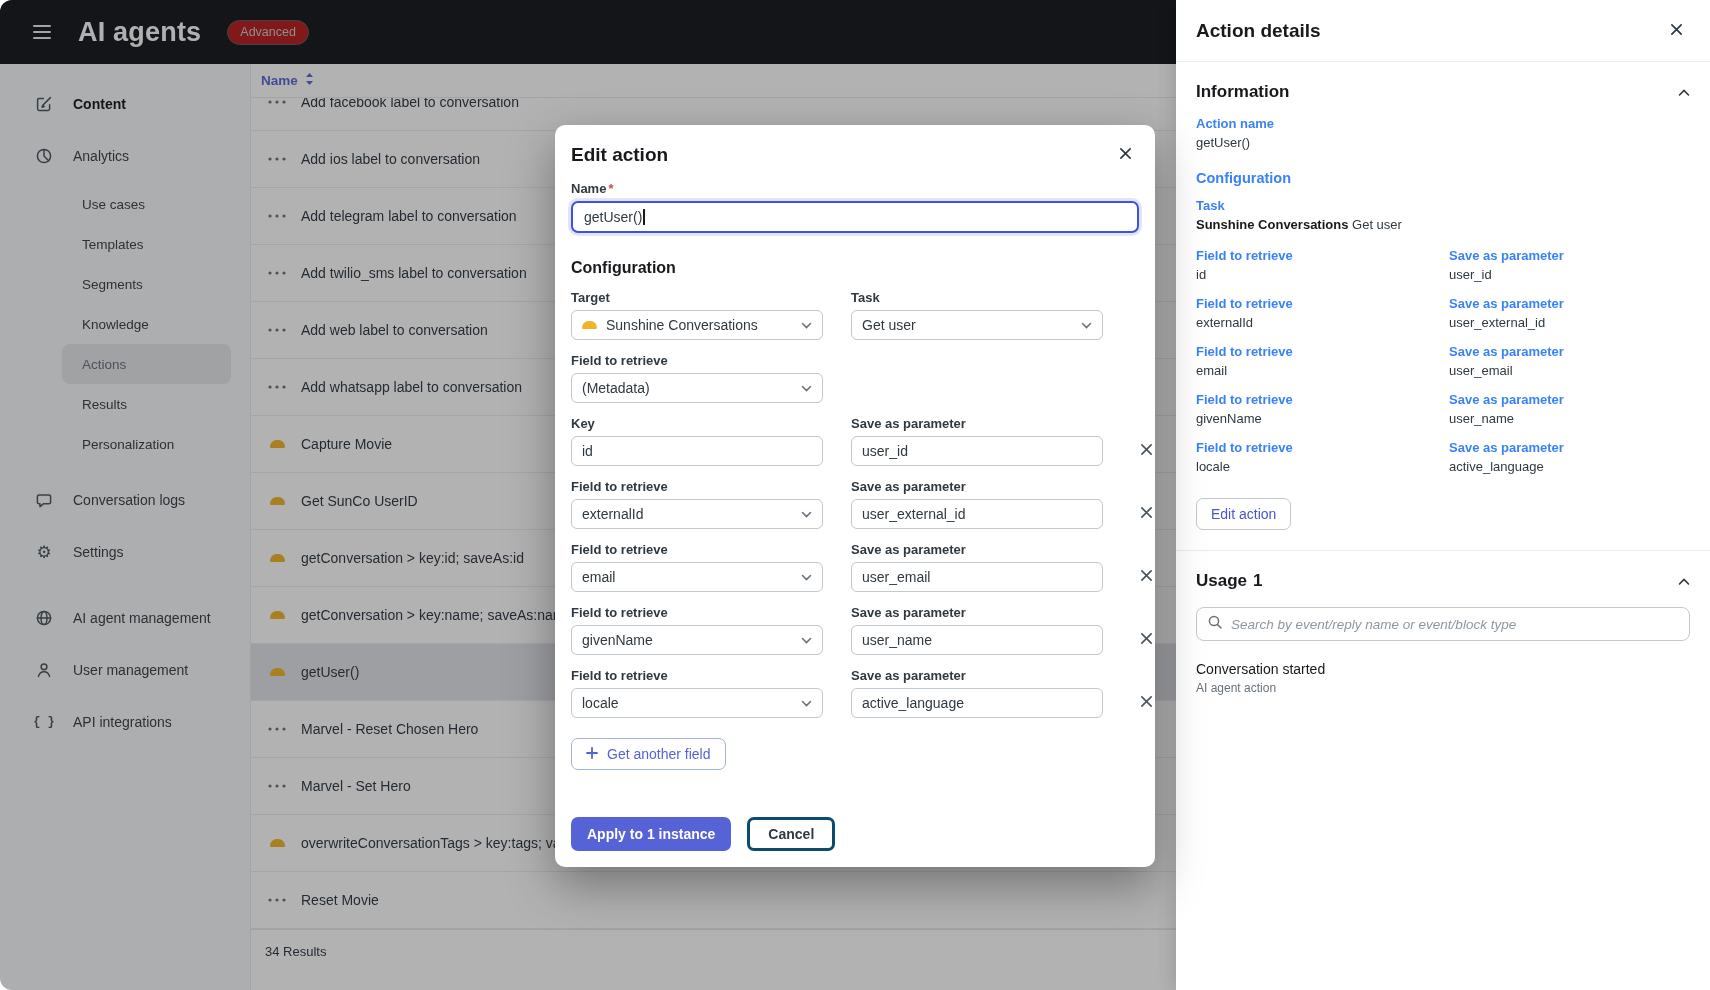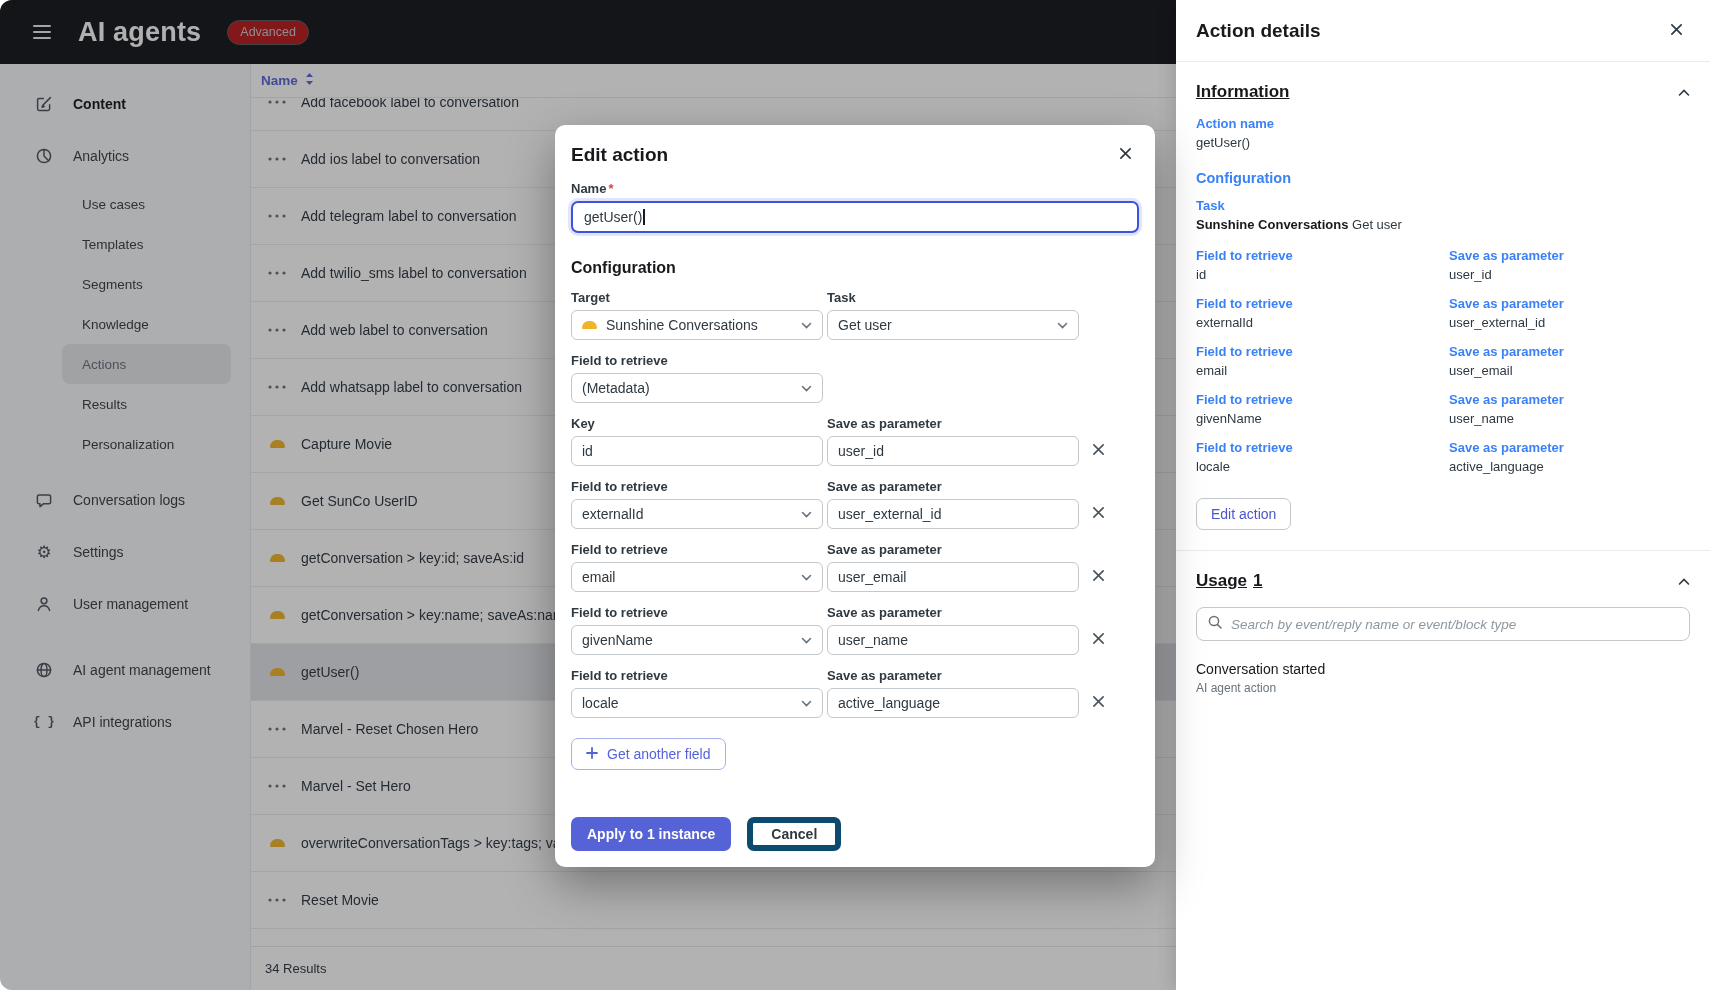--- a/index.html
+++ b/index.html
@@ -28,53 +28,53 @@
 
   .main { position:absolute; top:64px; left:251px; right:0; bottom:0; background:#fff; overflow:hidden; }
   .thead { position:absolute; top:0; left:0; right:0; height:34px; background:#fff; border-bottom:1px solid #e9ebed; display:flex; align-items:center; padding-left:10px; z-index:2; }
   .th { display:flex; align-items:center; gap:6px; color:#5a68d5; font-size:13.5px; font-weight:600; cursor:pointer; }
   .rows-wrap { position:absolute; top:10px; left:0; right:0; z-index:1; }
   .trow { height:57px; display:flex; align-items:center; gap:12px; padding-left:14px; border-bottom:1px solid #ececee; cursor:pointer; }
   .trow.selected { background:#e2e4e7; }
   .trow-icon { width:24px; display:flex; justify-content:center; align-items:center; color:#68737d; }
   .trow-label { font-size:14px; color:#2f3941; white-space:nowrap; }
   .sunco-shape { display:inline-block; width:15px; height:8px; background:#f0b429; border-radius:15px 15px 3px 3px; }
-  .tfoot { position:absolute; left:0; right:0; bottom:0; height:44px; background:#fff; border-top:1px solid #e5e7e9; display:flex; align-items:center; padding-left:14px; font-size:13px; color:#2f3941; z-index:2; }
+  .tfoot { position:absolute; left:0; right:0; bottom:17px; height:44px; background:#fff; border-top:1px solid #e5e7e9; display:flex; align-items:center; padding-left:14px; font-size:13px; color:#2f3941; z-index:2; }
 
   .dim { position:absolute; inset:0; background:rgba(14,16,19,.32); z-index:40; }
 
   
   .modal { position:absolute; left:555px; top:125px; width:600px; height:742px; background:#fff; border-radius:10px; z-index:60; box-shadow:0 18px 48px rgba(0,0,0,.35); padding:16px; }
   .modal-head { display:flex; justify-content:space-between; align-items:center; }
   .modal-head h2 { font-size:19px; font-weight:700; color:#17191c; }
   .icon-btn { background:none; border:0; color:#2f3941; cursor:pointer; width:28px; height:28px; display:flex; align-items:center; justify-content:center; }
   .f-label { font-size:13px; font-weight:600; color:#2f3941; margin-bottom:5px; }
   .req { color:#d93f4c; margin-left:2px; }
   .name-block { margin-top:12px; }
   .fake-input { height:32px; border:2px solid #3d53de; box-shadow:0 0 0 3px rgba(61,83,222,.15); border-radius:7px; display:flex; align-items:center; padding:0 11px; font-size:14px; color:#2f3941; cursor:text; background:#fff; }
   .caret { width:2px; height:16px; background:#17191c; margin-left:1px; }
   .h-config { margin-top:26px; font-size:16px; font-weight:700; color:#17191c; }
-  .grid-row { display:grid; grid-template-columns:252px 252px 1fr; column-gap:4px; margin-top:13px; align-items:end; }
+  .grid-row { display:grid; grid-template-columns:252px 252px 1fr; column-gap:28px; margin-top:13px; align-items:end; }
   .select { height:30px; border:1px solid #c2c8cc; border-radius:6px; display:flex; align-items:center; justify-content:space-between; padding:0 10px; font-size:14px; color:#2f3941; background:#fff; cursor:pointer; }
   .sel-left { display:flex; align-items:center; gap:9px; }
   .chev { color:#68737d; display:flex; }
   .tinput { width:100%; height:30px; border:1px solid #c2c8cc; border-radius:6px; padding:0 10px; font-size:14px; color:#2f3941; font-family:inherit; outline:none; background:#fff; }
   .xbtn { width:30px; height:30px; background:none; border:0; color:#4c565e; cursor:pointer; display:flex; align-items:center; justify-content:center; justify-self:start; }
   .add-field { margin-top:20px; height:32px; padding:0 14px; border:1px solid #a6b0e8; border-radius:7px; background:#fff; color:#5663d7; font-size:14px; display:inline-flex; align-items:center; gap:9px; cursor:pointer; font-family:inherit; }
   .modal-footer { position:absolute; left:16px; bottom:16px; display:flex; gap:16px; }
   .btn-primary { height:34px; padding:0 16px; border:0; border-radius:7px; background:#5663d7; color:#fff; font-size:14px; font-weight:600; cursor:pointer; font-family:inherit; }
-  .btn-cancel { height:34px; padding:0 18px; border:6px solid #0c4a6e; border-radius:7px; background:#fff; color:#2f3941; font-size:14px; font-weight:600; cursor:pointer; font-family:inherit; }
+  .btn-cancel { height:34px; padding:0 18px; border:3px solid #0c4a6e; border-radius:7px; background:#fff; color:#2f3941; font-size:14px; font-weight:600; cursor:pointer; font-family:inherit; }
 
   
   .panel { position:absolute; top:0; right:0; width:534px; height:100%; background:#fff; z-index:50; box-shadow:-4px 0 16px rgba(0,0,0,.12); }
   .panel-head { height:62px; display:flex; align-items:center; justify-content:space-between; padding:0 20px; border-bottom:1px solid #e9ebed; }
   .panel-head h2 { font-size:19px; font-weight:700; color:#17191c; }
   .panel-body { padding:20px; }
   .sec-row { display:flex; align-items:center; justify-content:space-between; }
-  .sec-title { font-size:17px; font-weight:700; color:#17191c; display:flex; gap:6px;text-decoration:underline; }
+  .sec-title { font-size:17px; font-weight:700; color:#17191c; display:flex; gap:6px; }
   .chev-up { background:none; border:0; color:#2f3941; cursor:pointer; display:flex; align-items:center; }
   .p-label { font-size:13px; font-weight:700; color:#3b82f6; }
   .p-value { font-size:13px; color:#2f3941; margin-top:4px; }
   .mt12 { margin-top:12px; } .mt14 { margin-top:14px; } .mt16 { margin-top:16px; } .mt20 { margin-top:20px; }
   .task-line { font-size:13px; margin-top:4px; color:#2f3941; }
   .task-line .b { font-weight:700; color:#17191c; }
   .pair { display:grid; grid-template-columns:1fr 1fr; column-gap:12px; margin-top:14px; }
   .btn-outline { margin-top:24px; height:32px; padding:0 14px; border:1px solid #c2c8cc; border-radius:7px; background:#fff; color:#4a56c9; font-size:14px; cursor:pointer; font-family:inherit; }
   .divider { margin:20px -20px; border-top:1px solid #e9ebed; }
   .searchbox { margin-top:16px; height:34px; border:1px solid #c2c8cc; border-radius:8px; display:flex; align-items:center; padding:0 10px; gap:8px; color:#68737d; background:#fff; }
@@ -151,38 +151,38 @@
               </svg>
             </span>
     <span class="side-label">Conversation logs</span>
   </div>
           <div class="side-item">
     <span class="side-icon">
               <span class="glyph">⚙</span>
             </span>
     <span class="side-label">Settings</span>
   </div>
-          <div class="side-item">
-    <span class="side-icon">
-              <svg width="20" height="20" viewBox="0 0 20 20" fill="none" stroke="currentColor" stroke-width="1.5" stroke-linecap="round" stroke-linejoin="round">
-                <circle cx="10" cy="6.8" r="2.9"></circle>
-                <path d="M4.4 16.4c.9-3 3-4.6 5.6-4.6s4.7 1.6 5.6 4.6"></path>
-              </svg>
-            </span>
-    <span class="side-label">User management</span>
-  </div>
           <div class="side-item gap">
     <span class="side-icon">
               <svg width="20" height="20" viewBox="0 0 20 20" fill="none" stroke="currentColor" stroke-width="1.5" stroke-linecap="round" stroke-linejoin="round">
                 <circle cx="10" cy="10" r="6.6"></circle>
                 <ellipse cx="10" cy="10" rx="3" ry="6.6"></ellipse>
                 <path d="M3.4 10h13.2"></path>
               </svg>
             </span>
     <span class="side-label">AI agent management</span>
+  </div>
+          <div class="side-item">
+    <span class="side-icon">
+              <svg width="20" height="20" viewBox="0 0 20 20" fill="none" stroke="currentColor" stroke-width="1.5" stroke-linecap="round" stroke-linejoin="round">
+                <circle cx="10" cy="6.8" r="2.9"></circle>
+                <path d="M4.4 16.4c.9-3 3-4.6 5.6-4.6s4.7 1.6 5.6 4.6"></path>
+              </svg>
+            </span>
+    <span class="side-label">User management</span>
   </div>
           <div class="side-item">
     <span class="side-icon">
               <span class="glyph mono">{ }</span>
             </span>
     <span class="side-label">API integrations</span>
   </div>
         </div>
     </nav>
 

